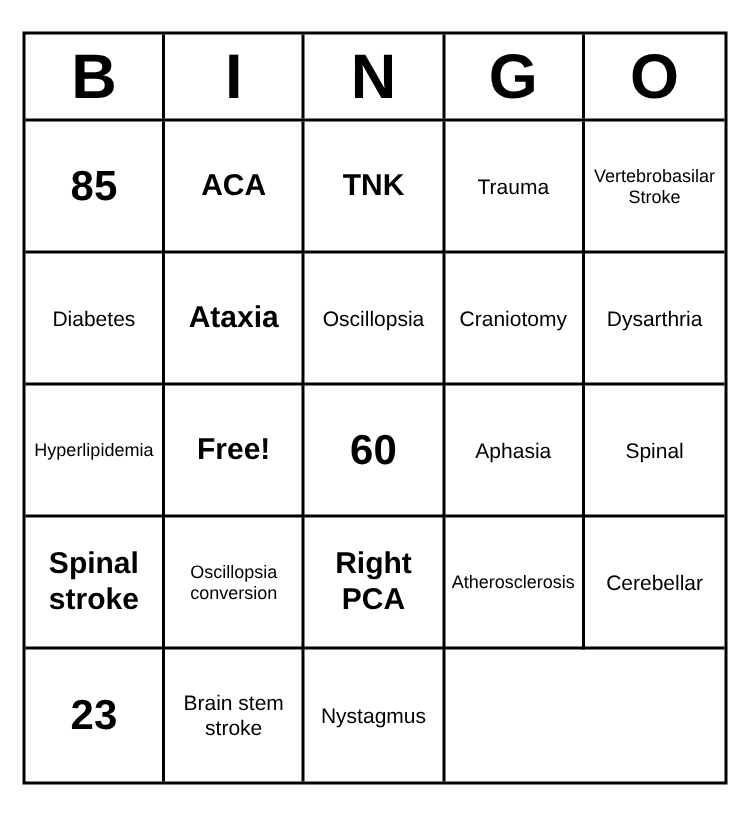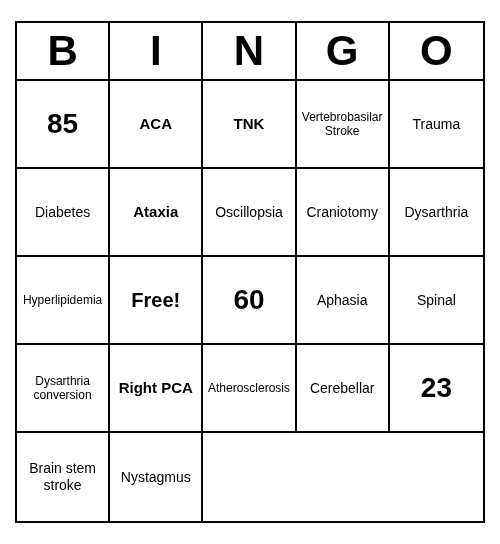--- a/index.html
+++ b/index.html
@@ -71,21 +71,21 @@
       font-size: 14px;
       line-height: 1.2;
     }
 
     .cell-text.large {
       font-size: 28px;
       font-weight: bold;
     }
 
     .cell-text.medium {
-      font-size: 15px;
+      font-size: 20px;
       font-weight: bold;
     }
 
     .cell-text.small {
       font-size: 12px;
     }
 
     .cell-text.free {
       font-size: 20px;
       font-weight: bold;
@@ -106,24 +106,24 @@
   <div class="bingo-cell">
         <span class="cell-text large">85</span>
       </div>
       <div class="bingo-cell">
         <span class="cell-text medium">ACA</span>
       </div>
       <div class="bingo-cell">
         <span class="cell-text medium">TNK</span>
       </div>
       <div class="bingo-cell">
-        <span class="cell-text small">Vertebrobasilar Stroke</span>
+        <span class="cell-text">Trauma</span>
       </div>
       <div class="bingo-cell">
-        <span class="cell-text">Trauma</span>
+        <span class="cell-text small">Vertebrobasilar Stroke</span>
       </div>
       <div class="bingo-cell">
         <span class="cell-text">Diabetes</span>
       </div>
       <div class="bingo-cell">
         <span class="cell-text medium">Ataxia</span>
       </div>
       <div class="bingo-cell">
         <span class="cell-text">Oscillopsia</span>
       </div>
@@ -142,21 +142,24 @@
       <div class="bingo-cell">
         <span class="cell-text large">60</span>
       </div>
       <div class="bingo-cell">
         <span class="cell-text">Aphasia</span>
       </div>
       <div class="bingo-cell">
         <span class="cell-text">Spinal</span>
       </div>
       <div class="bingo-cell">
-        <span class="cell-text small">Dysarthria conversion</span>
+        <span class="cell-text medium">Spinal stroke</span>
+      </div>
+      <div class="bingo-cell">
+        <span class="cell-text small">Oscillopsia conversion</span>
       </div>
       <div class="bingo-cell">
         <span class="cell-text medium">Right PCA</span>
       </div>
       <div class="bingo-cell">
         <span class="cell-text small">Atherosclerosis</span>
       </div>
       <div class="bingo-cell">
         <span class="cell-text">Cerebellar</span>
       </div>

